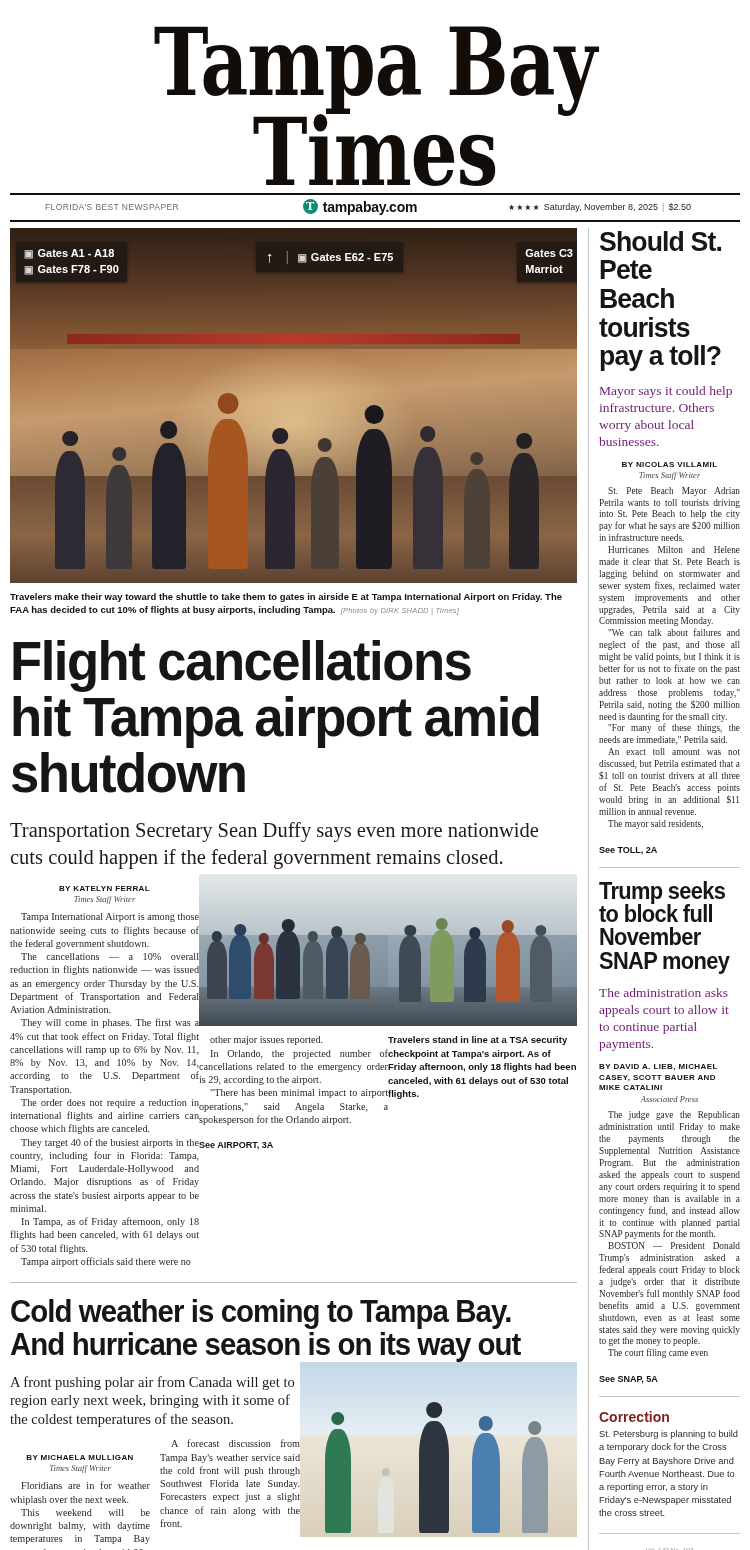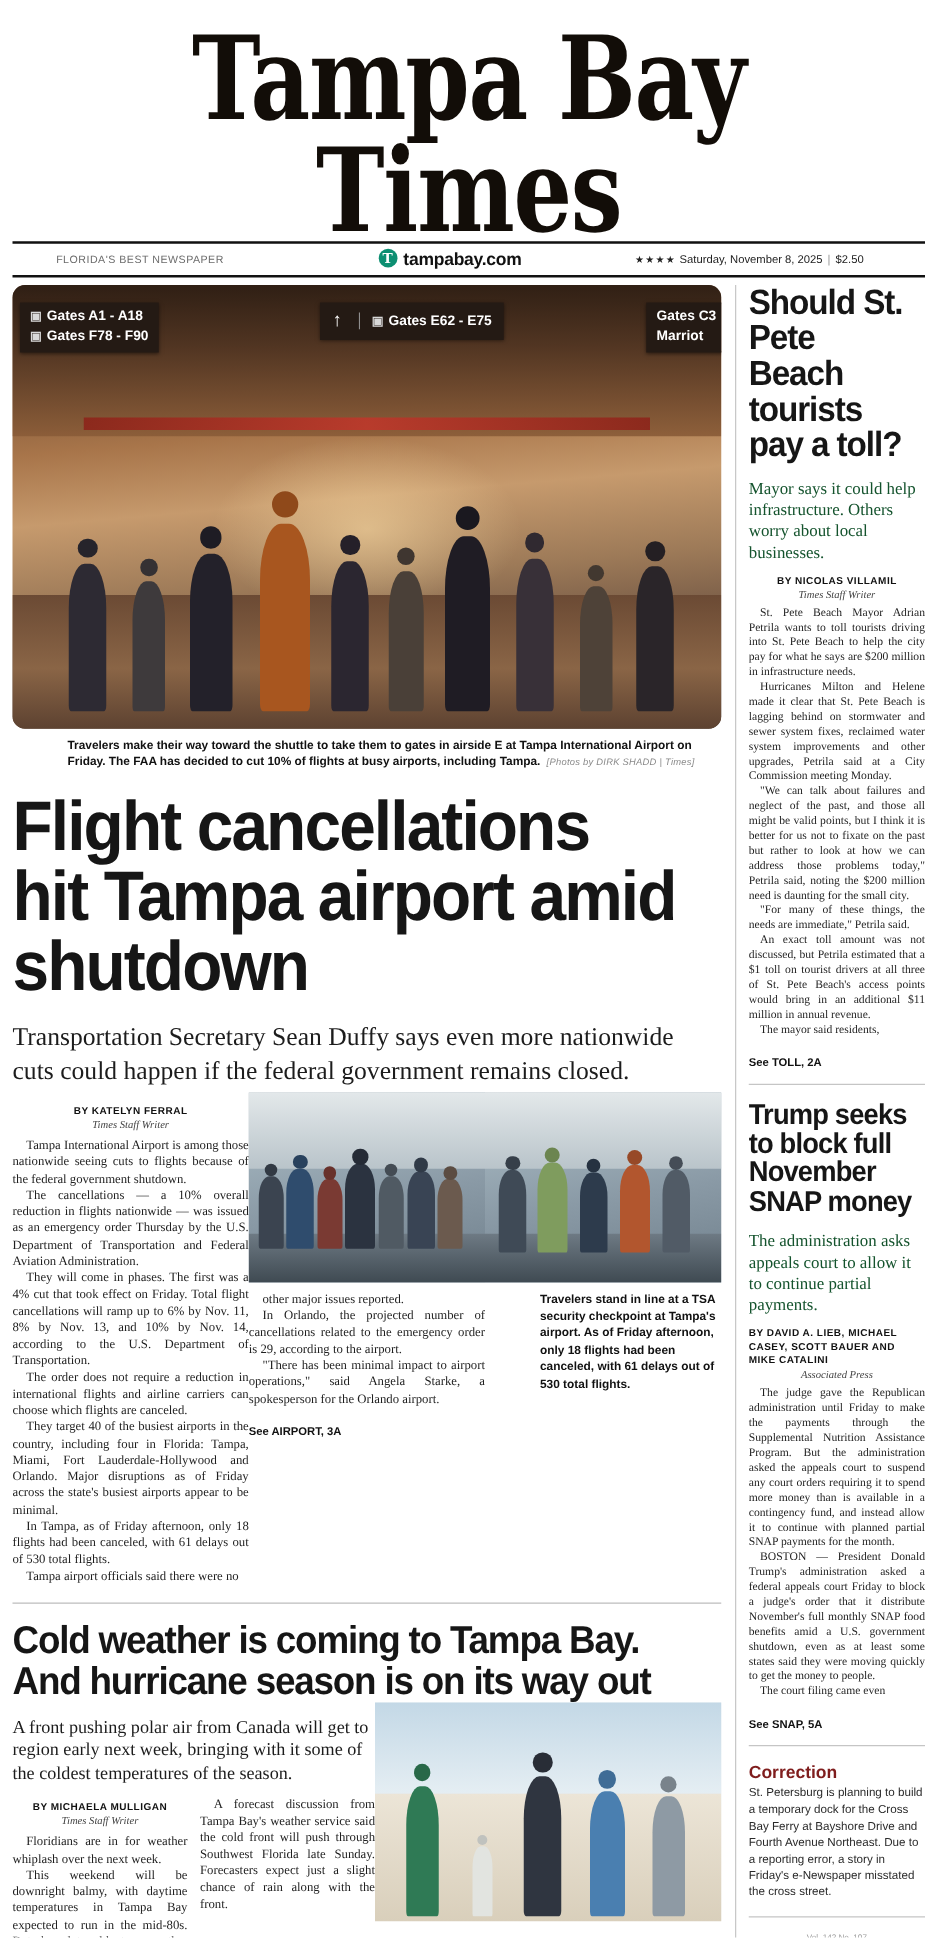--- a/index.html
+++ b/index.html
@@ -61,21 +61,20 @@
   
   .grid { display:flex; gap:0; margin-top:6px; }
   .left-col { width:578px; padding-right:11px; }
   .vrule { width:1px; background:#c8c8c8; flex:0 0 1px; }
   .right-col { width:151px; padding-left:10px; }
 
   
   .lead-photo {
     width:100%; height:355px; position:relative; overflow:hidden;
     background:linear-gradient(175deg,#5b3d2b 0%,#7a5437 18%,#a8754a 34%,#c69a6d 48%,#9d7a58 64%,#6d5342 80%,#4a3628 100%);
-    border-radius:10px;
   }
   .lp-ceiling {
     position:absolute; left:0; right:0; top:0; height:34%;
     background:linear-gradient(180deg,#2b1c12 0%,#4d3220 40%,#8a5c38 100%);
     opacity:0.92;
   }
   .lp-red {
     position:absolute; left:10%; right:10%; top:30%; height:10px;
     background:linear-gradient(90deg,#8d2118,#c1362a,#8d2118); opacity:0.85;
   }
@@ -101,21 +100,21 @@
   .sign .pic { color:#d8d8d8; margin-right:4px; font-size:10px; }
   .lp-figs { position:absolute; left:0; right:0; bottom:4%; height:58%; }
   .fig { position:absolute; bottom:0; border-radius:42% 42% 6% 6%/30% 30% 4% 4%; }
   .fig::before {
     content:""; position:absolute; left:50%; transform:translateX(-50%);
     top:-17%; width:52%; padding-top:52%; border-radius:50%; background:inherit; filter:brightness(0.85);
   }
   .caption {
     font-family:"Liberation Sans", sans-serif;
     font-size:9.5px; font-weight:bold; line-height:1.42;
-    margin-top:7px; color:#111;margin-left:44px;
+    margin-top:7px; color:#111;
   }
   .credit {
     font-family:"Liberation Sans", sans-serif;
     font-style:italic; font-weight:normal;
     font-size:7.5px; color:#8a8a8a; margin-left:5px; letter-spacing:0.2px;
   }
 
   
   .hl-main {
     font-family:"Liberation Sans", sans-serif;
@@ -186,21 +185,21 @@
 
   
   .hl-side {
     font-family:"Liberation Sans", sans-serif; font-weight:bold;
     font-size:28px; line-height:1.02; letter-spacing:-0.9px;
     margin:0; color:#161616; transform:scaleX(0.95); transform-origin:left center;
   }
   .hl-side.small { font-size:23px; letter-spacing:-0.7px; }
   .deck-side {
     font-family:"Liberation Serif", serif;
-    font-size:13.5px; line-height:1.26; margin:11px 0 0; color:#14532d;
+    font-size:13.5px; line-height:1.26; margin:11px 0 0; color:#701a75;
   }
   .side-body p {
     font-family:"Liberation Serif", serif;
     font-size:9.3px; line-height:1.28; margin:0;
     text-align:justify; text-indent:9px; color:#1f1f1f;
   }
   .hr-side { border-top:1px solid #c5c5c5; margin:12px 0; }
   .correction-title {
     font-family:"Liberation Sans", sans-serif; font-weight:bold;
     font-size:14px; margin:4px 0 3px; color:#7f1d1d;
@@ -330,21 +329,21 @@
 
       <div class="hr-thick"></div>
 
       <h2 class="hl-sec">Cold weather is coming to Tampa Bay. And hurricane season is on its way out</h2>
 
       <div class="story-cols" style="margin-top:0;">
         <div style="flex:0 0 290px;">
           <div class="deck-sec">A front pushing polar air from Canada will get to region early next week, bringing with it some of the coldest temperatures of the season.</div>
           <div class="story-cols" style="margin-top:9px;gap:10px;">
             <div class="sc body-col">
-              <div class="byline" style="margin-top:4px;">BY MICHAELA MULLIGAN</div>
+              <div class="byline" style="margin-top:16px;">BY MICHAELA MULLIGAN</div>
               <div class="byline-sub">Times Staff Writer</div>
               <p>Floridians are in for weather whiplash over the next week.</p>
               <p>This weekend will be downright balmy, with daytime temperatures in Tampa Bay expected to run in the mid-80s. But days later, blustery weather will usher in lows in the 40s across the area.</p>
 
             </div>
             <div class="sc body-col">
               <p>A forecast discussion from Tampa Bay's weather service said the cold front will push through Southwest Florida late Sunday. Forecasters expect just a slight chance of rain along with the front.</p>
 
             </div>
           </div>

